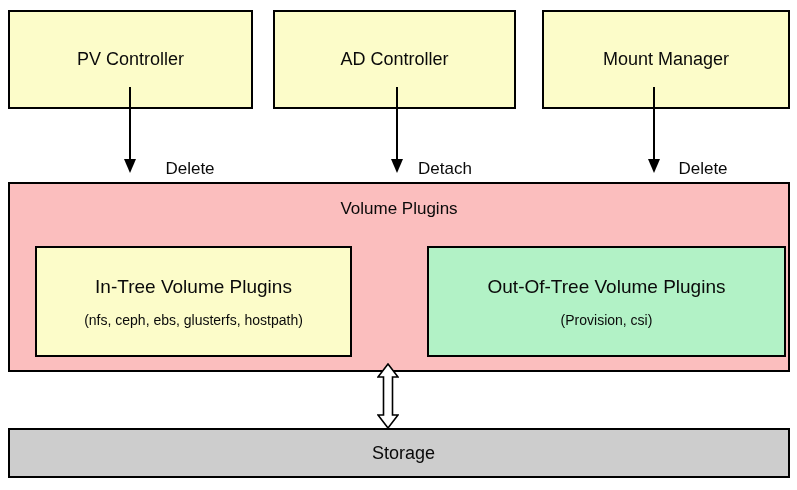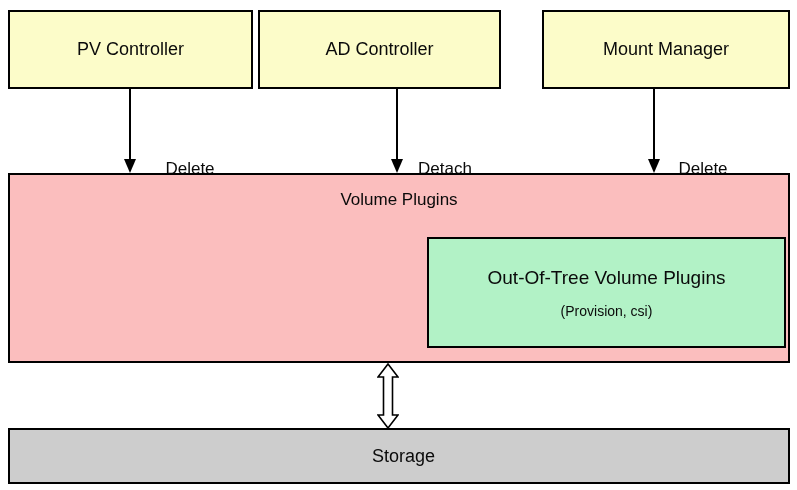--- a/index.html
+++ b/index.html
@@ -19,23 +19,23 @@
     display: flex;
     align-items: center;
     justify-content: center;
     text-align: center;
   }
   .yellow { background: #FCFCC9; }
   .pink   { background: #FBBEBE; }
   .green  { background: #B2F2C6; }
   .gray   { background: #CDCDCD; }
 
-  .ctrl { top: 10px; height: 79px; font-size: 18px; }
+  .ctrl { top: 10px; height: 99px; font-size: 18px; }
   #pv-box  { left: 8px;   width: 245px; }
-  #ad-box  { left: 258px; width: 243px; }
+  #ad-box  { left: 273px; width: 243px; }
   #vm-box  { left: 542px; width: 248px; }
 
   .arrow-svg { position: absolute; top: 87px; width: 14px; height: 86px; }
   #pv-arrow { left: 123px; }
   #ad-arrow { left: 390px; }
   #vm-arrow { left: 647px; }
 
   .edge-label {
     position: absolute;
     top: 106px;
@@ -43,21 +43,21 @@
     font-size: 17px;
     line-height: 25px;
     text-align: center;
     white-space: pre;
   }
   #pv-edge-label { left: 190px; }
   #ad-edge-label { left: 445px; }
   #vm-edge-label { left: 703px; }
 
   #plugins-box {
-    left: 8px; top: 173px; width: 782px; height: 190px;
+    left: 8px; top: 182px; width: 782px; height: 190px;
     display: block;
   }
   #plugins-title {
     position: absolute;
     top: 15px; left: 0; width: 100%;
     text-align: center;
     font-size: 17px;
   }
   .inner-node {
     position: absolute;
@@ -76,21 +76,21 @@
   .inner-title { font-size: 19px; }
   .inner-sub   { font-size: 14px; }
 
   #plugins-storage-arrow {
     position: absolute;
     left: 377px; top: 363px;
     width: 22px; height: 66px;
   }
 
   #storage-box {
-    left: 8px; top: 428px; width: 782px; height: 56px;
+    left: 8px; top: 428px; width: 782px; height: 50px;
     font-size: 18px;
     padding-left: 9px;
   }
 </style>
 </head>
 <body>
 
 <div class="canvas">
 
   <div class="node yellow ctrl" id="pv-box">
@@ -124,20 +124,24 @@
     <div>Detach</div>
   </div>
   <div class="edge-label" id="vm-edge-label">
     <div>Delete</div>
     <div>Umount</div>
   </div>
 
   <div class="node pink" id="plugins-box">
     <div id="plugins-title">Volume Plugins</div>
 
+    <div class="inner-node yellow" id="in-tree-box">
+      <div class="inner-title">In-Tree Volume Plugins</div>
+      <div class="inner-sub">(nfs, ceph, ebs, glusterfs, hostpath)</div>
+    </div>
 
     <div class="inner-node green" id="out-tree-box">
       <div class="inner-title">Out-Of-Tree Volume Plugins</div>
       <div class="inner-sub">(Provision, csi)</div>
     </div>
   </div>
 
   <svg id="plugins-storage-arrow" viewBox="0 0 22 66">
     <path d="M 11 1 L 21 14 L 15.5 14 L 15.5 52 L 21 52 L 11 65 L 1 52 L 6.5 52 L 6.5 14 L 1 14 Z" fill="#ffffff" stroke="#000000" stroke-width="1.6" stroke-linejoin="miter"></path>
   </svg>

